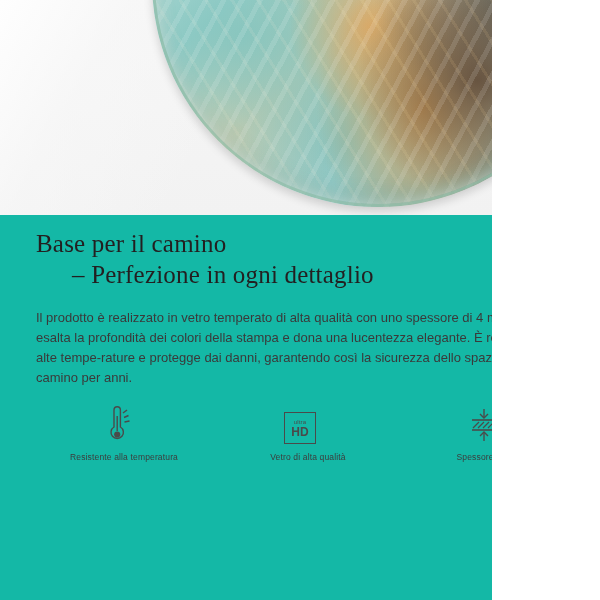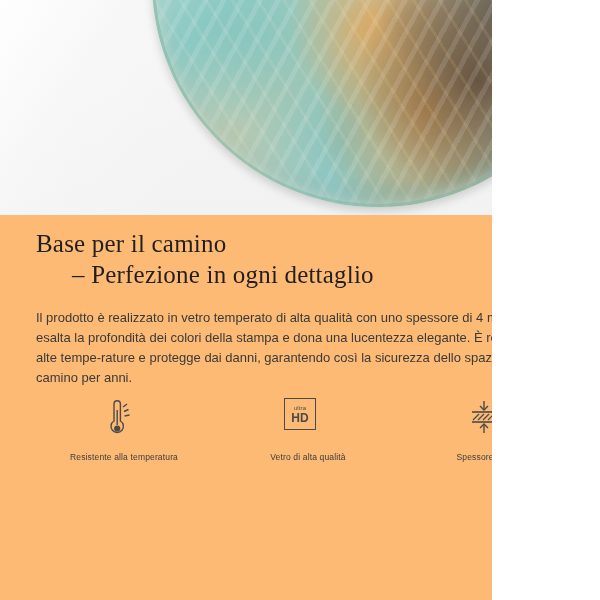--- a/index.html
+++ b/index.html
@@ -10,21 +10,21 @@
     width: 600px;
     height: 600px;
     background: #ffffff;
     font-family: "Liberation Sans", sans-serif;
     overflow: hidden;
   }
   .page {
     position: relative;
     width: 492px;
     height: 600px;
-    background: #fdba74;
+    background: #14b8a6;
     overflow: hidden;
   }
 
   
   .hero {
     position: absolute;
     top: 0;
     left: 0;
     width: 600px;
     height: 215px;
@@ -122,21 +122,21 @@
   }
   .feature {
     display: flex;
     flex-direction: column;
     align-items: center;
     justify-content: flex-start;
   }
   .feature-icon {
     height: 46px;
     display: flex;
-    align-items: flex-start;
+    align-items: flex-end;
     justify-content: center;
   }
   .feature-label {
     margin-top: 8px;
     font-size: 8.5px;
     color: #3c3c3c;
     letter-spacing: 0.15px;
     text-align: center;
     padding-left: 16px;
   }

